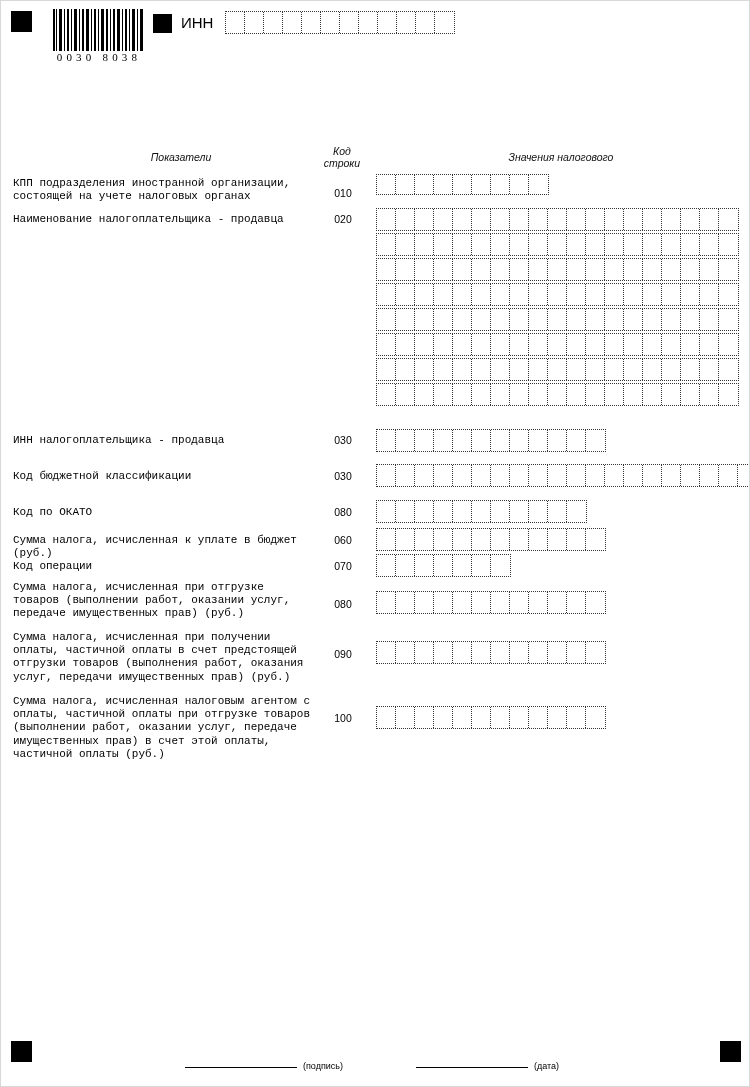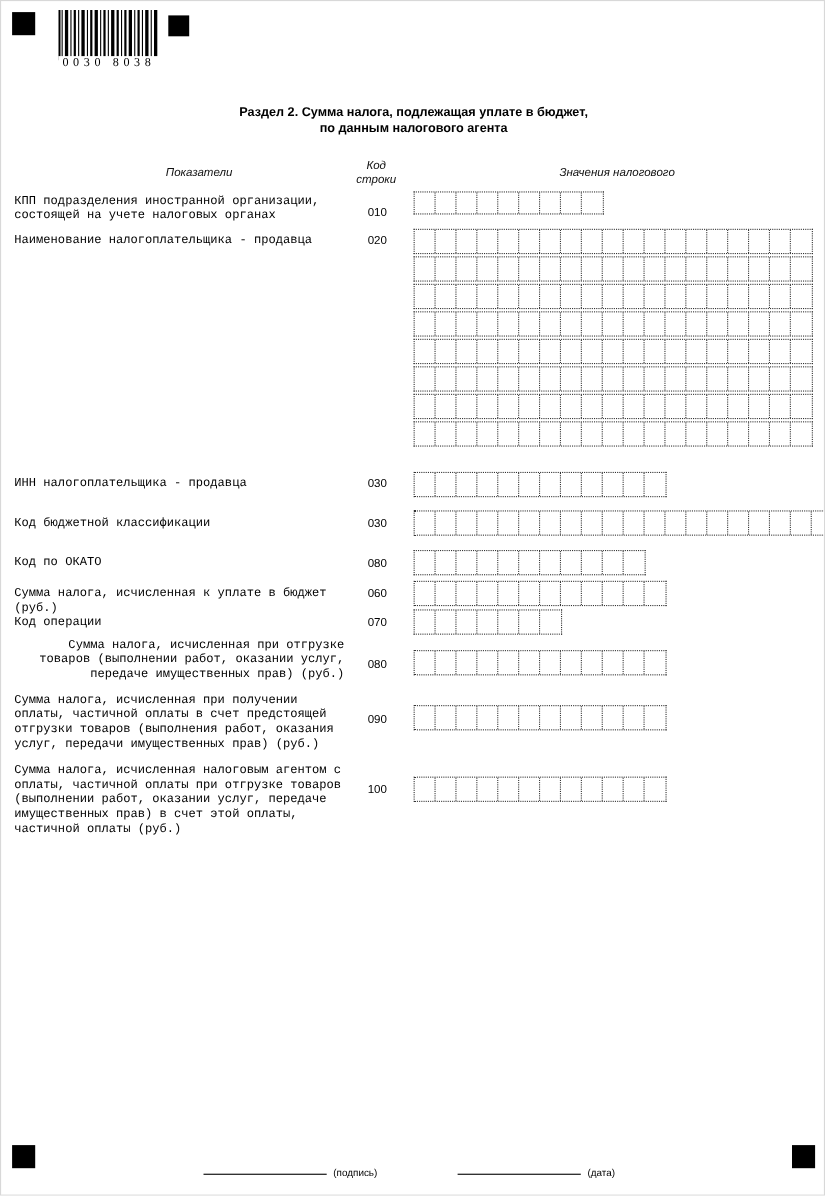--- a/index.html
+++ b/index.html
@@ -222,26 +222,39 @@
       <rect x="79" y="0" width="3" height="46" fill="#000"></rect>
       <rect x="84" y="0" width="1" height="46" fill="#000"></rect>
       <rect x="87" y="0" width="3" height="46" fill="#000"></rect>
     </svg>
     <div class="barcode-digits">0030 8038</div>
   </div>
 
   <div class="inn-marker"></div>
 
   <div class="idblock">
+    <div class="idrow">
+      <span class="idlabel">ИНН</span>
+      <span class="cellbox" style="height: 23px;">
+          <i style="width: 19px;"></i>
+          <i style="width: 19px;"></i>
+          <i style="width: 19px;"></i>
+          <i style="width: 19px;"></i>
+          <i style="width: 19px;"></i>
+          <i style="width: 19px;"></i>
+          <i style="width: 19px;"></i>
+          <i style="width: 19px;"></i>
+          <i style="width: 19px;"></i>
+          <i style="width: 19px;"></i>
+          <i style="width: 19px;"></i>
+          <i style="width: 19px;"></i>
+        </span>
+    </div>
   </div>
 
-  <div class="title">
-    <div>Раздел 2. Сумма налога, подлежащая уплате в бюджет,</div>
-    <div>по данным налогового агента</div>
-  </div>
 
   <div class="colhead colhead-pokaz">Показатели</div>
   <div class="colhead colhead-kod">
     <div>Код</div>
     <div>строки</div>
   </div>
   <div class="colhead colhead-znach">Значения налогового</div>
 
   <div id="rows-root">
       <div class="row">
@@ -531,21 +544,21 @@
             <i style="width: 19px;"></i>
             <i style="width: 19px;"></i>
             <i style="width: 19px;"></i>
             <i style="width: 19px;"></i>
             <i style="width: 19px;"></i>
             <i style="width: 19px;"></i>
           </div>
         </div>
       </div>
       <div class="row">
-        <div class="row-label" style="top: 580px; text-align: right;">Сумма налога, исчисленная при отгрузке товаров (выполнении работ, оказании услуг, передаче имущественных прав) (руб.)</div>
+        <div class="row-label" style="top: 580px;">Сумма налога, исчисленная при отгрузке товаров (выполнении работ, оказании услуг, передаче имущественных прав) (руб.)</div>
         <div class="row-code" style="top: 597px;">080</div>
         <div class="row-fields" style="top: 590px;">
           <div class="cellbox" style="height: 23px;">
             <i style="width: 19px;"></i>
             <i style="width: 19px;"></i>
             <i style="width: 19px;"></i>
             <i style="width: 19px;"></i>
             <i style="width: 19px;"></i>
             <i style="width: 19px;"></i>
             <i style="width: 19px;"></i>

